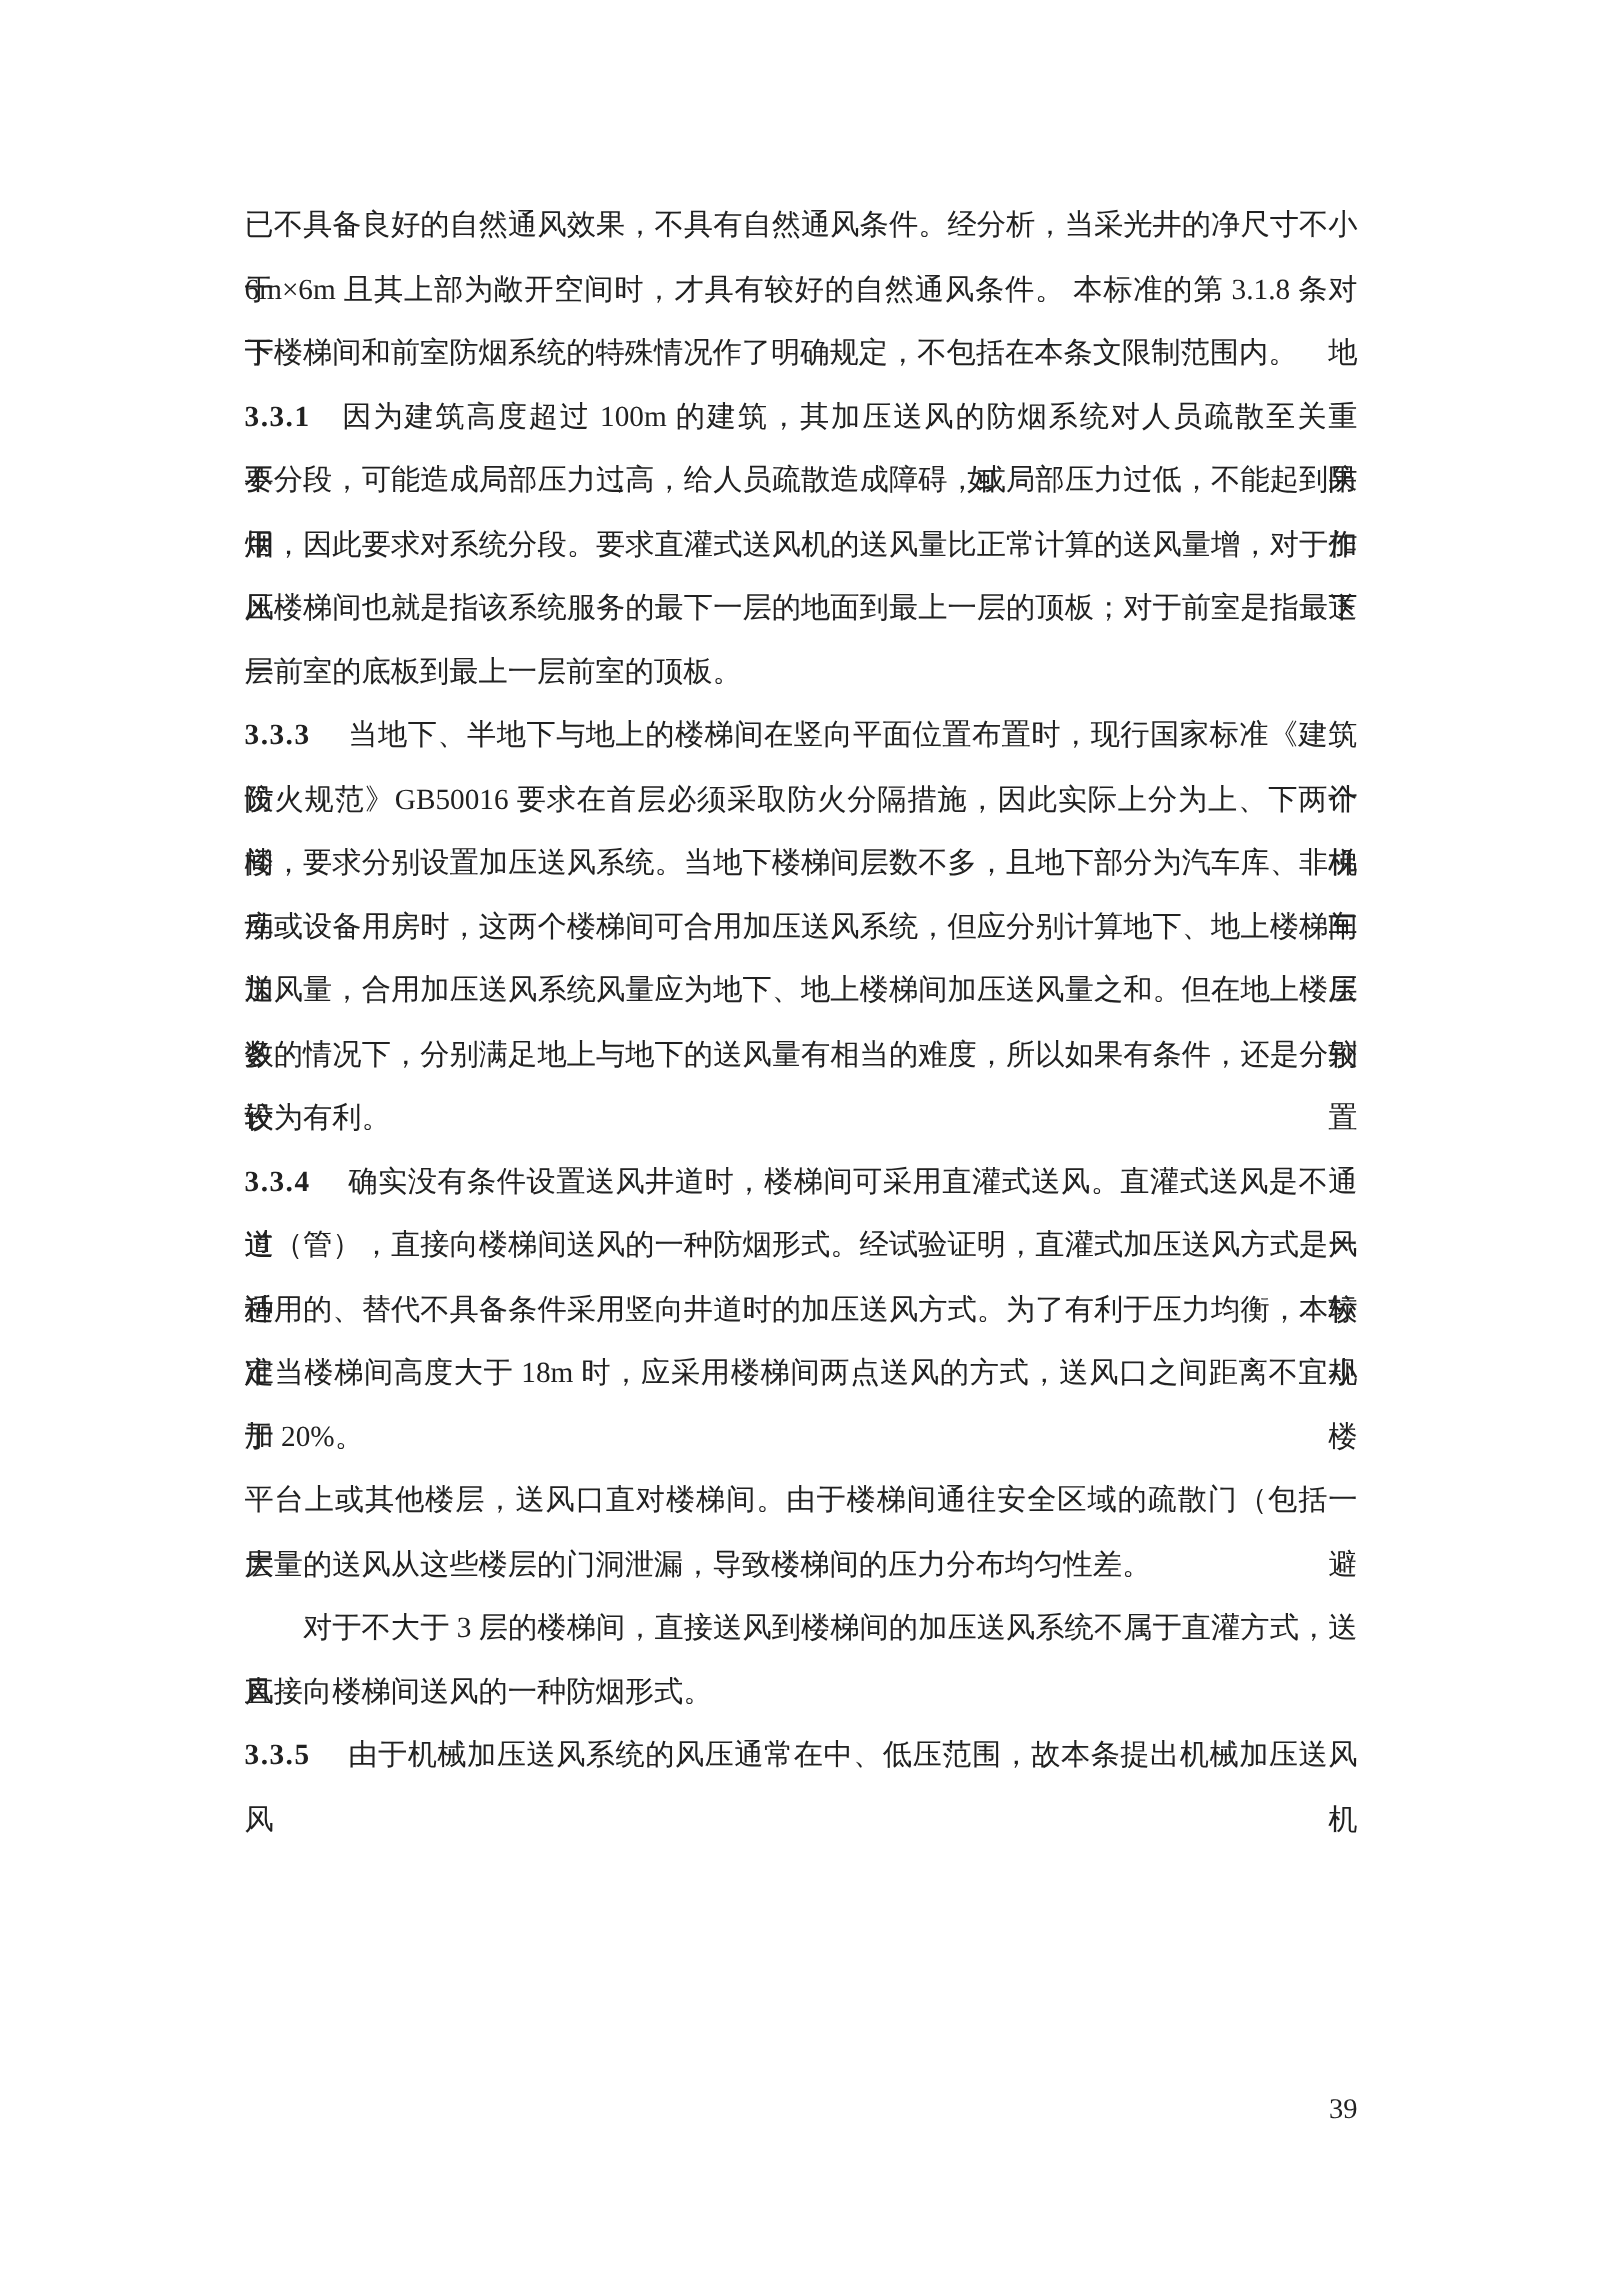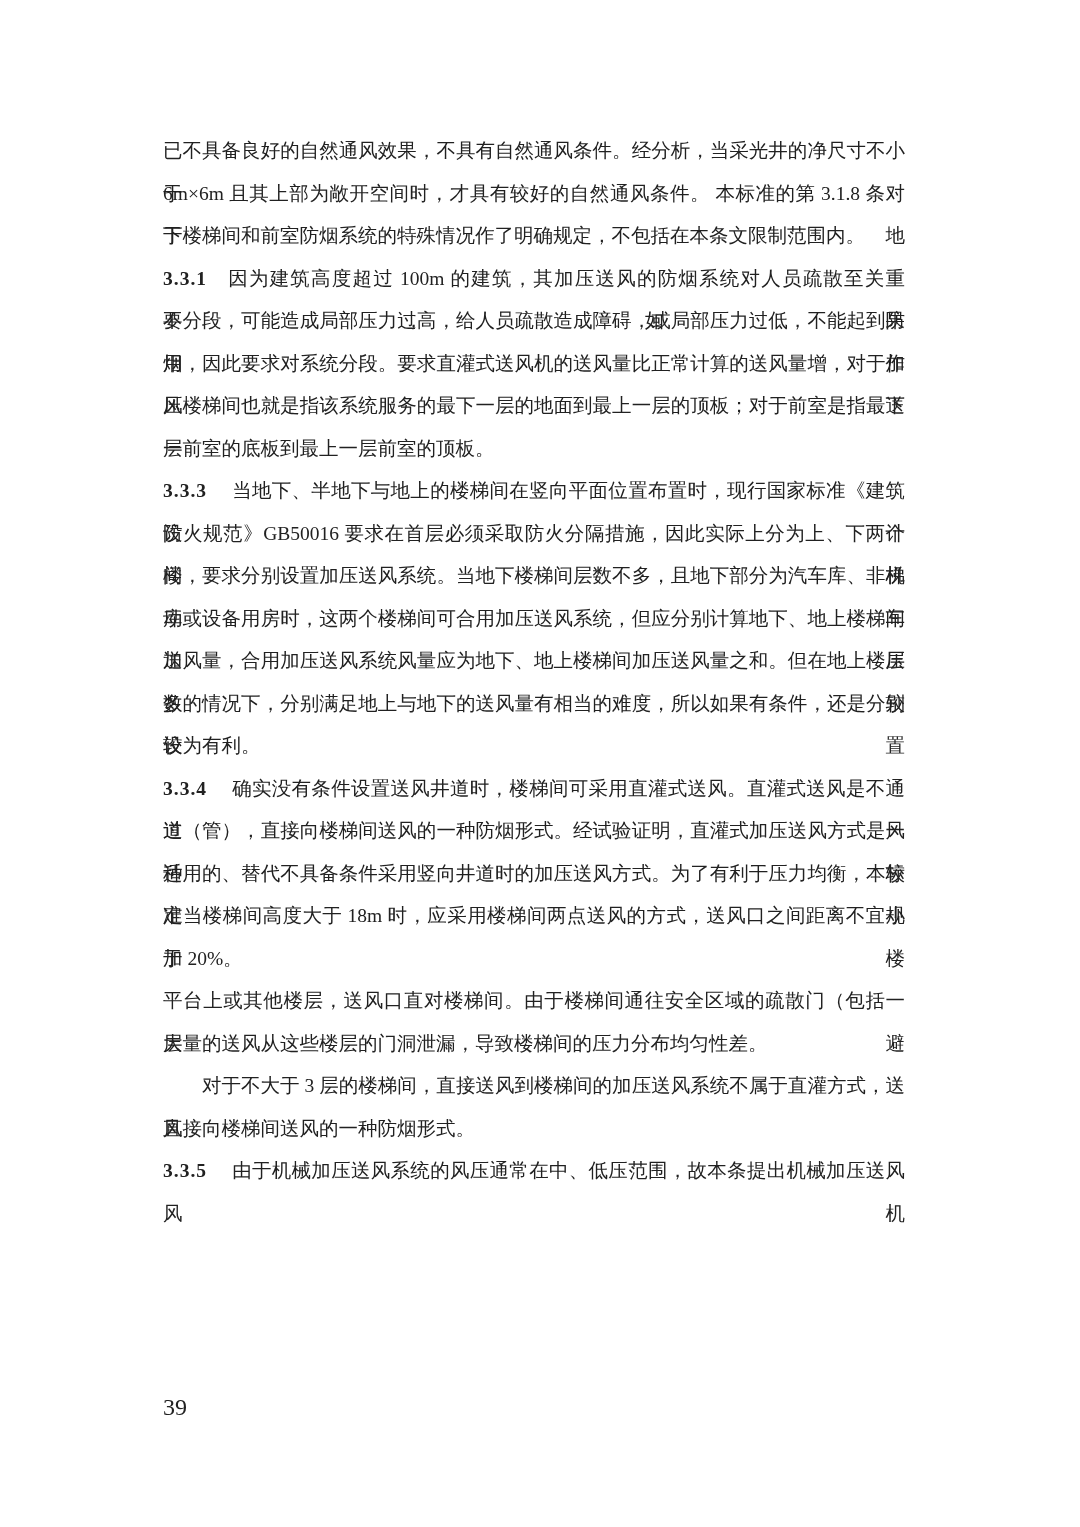--- a/index.html
+++ b/index.html
@@ -51,21 +51,22 @@
     line-height: 44px;
     height: 44px;
     margin-top: 13px;
     margin-bottom: 14px;
   }
   .page-number {
     position: absolute;
     left: 163px;
     top: 1394px;
     width: 742px;
-    font-size: 24px;
+    text-align: right;
+    font-size: 19px;
     line-height: 26px;
   }
 </style>
 </head>
 <body>
 
 <div class="page">
   <div class="content">
     <div id="intro-container">
         <div>

